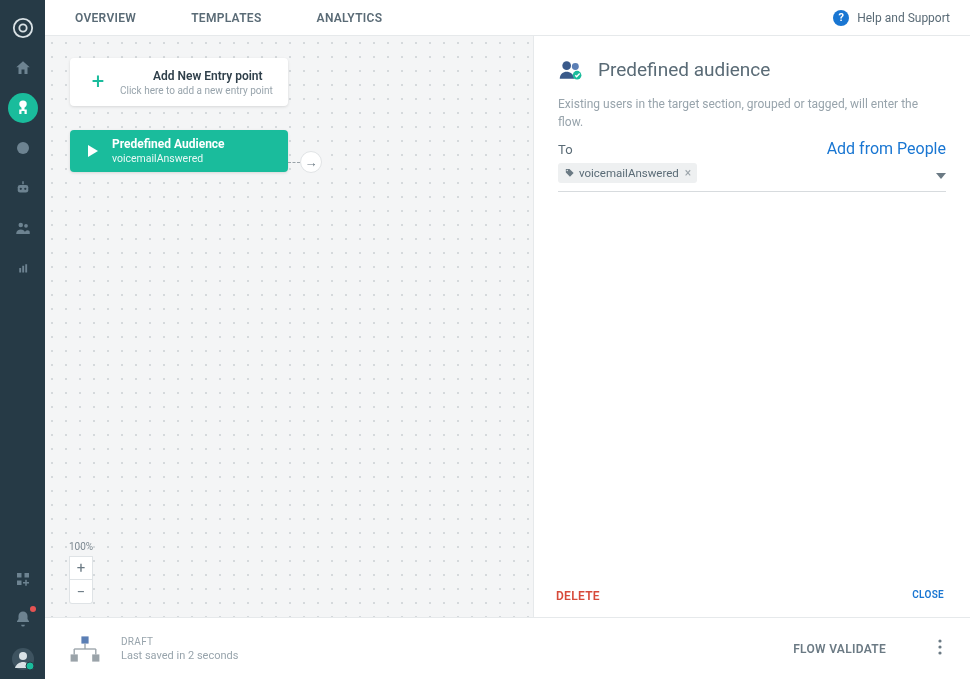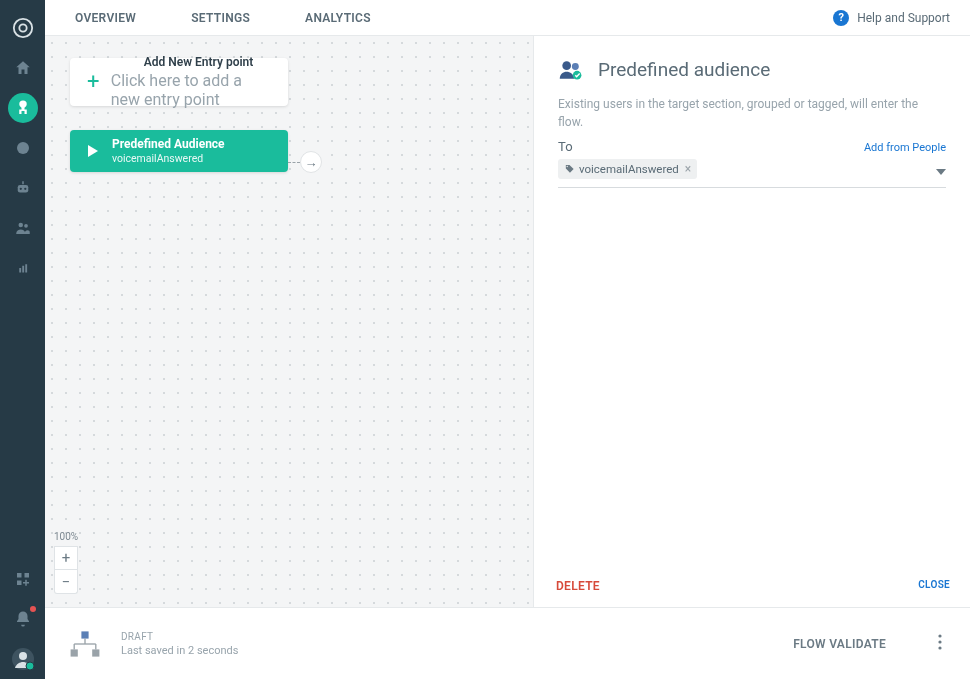--- a/index.html
+++ b/index.html
@@ -39,62 +39,62 @@
   background-color: #f4f5f6;
   background-image: radial-gradient(#d5d9dc 1px, transparent 1px);
   background-size: 14px 14px;
   background-position: 0 0;
 }
 
 .card { position: absolute; background: #fff; border-radius: 4px; box-shadow: 0 1px 3px rgba(0,0,0,.12); display: flex; align-items: center; padding: 12px 14px; }
 .card.new-entry { left: 25px; top: 22px; width: 218px; height: 48px; cursor: pointer; }
 .new-entry .plus { width: 28px; color: #1abc9c; font-size: 22px; font-weight: 400; line-height: 1; text-align:center; margin-right:8px; }
 .new-entry .txts .t1 { font-size: 12px; font-weight: 600; color: #30404b; margin-left: 33px; }
-.new-entry .txts .t2 { font-size: 16px; color: #98a4ac; margin-top: 2px; }
+.new-entry .txts .t2 { font-size: 10px; color: #98a4ac; margin-top: 2px; }
 
 .card.audience { left: 25px; top: 94px; width: 218px; height: 42px; background: #1abc9c; color: #fff; cursor: pointer; }
 .audience .play { width: 0; height: 0; border-top: 6px solid transparent; border-bottom: 6px solid transparent; border-left: 10px solid #fff; margin: 0 14px 0 4px; }
 .audience .t1 { font-size: 12px; font-weight: 700; }
 .audience .t2 { font-size: 10.5px; opacity: .9; margin-top: 1px; }
 .connector { position: absolute; left: 243px; top: 115px; display: flex; align-items: center; }
 .connector .line { width: 12px; height: 0; border-top: 1px dashed #9aa3a9; }
 .connector .circ { width: 22px; height: 22px; background: #fff; border: 1px solid #e1e4e6; border-radius: 50%; display: flex; align-items: center; justify-content: center; color: #6b7a84; font-size: 13px; cursor: pointer; }
 
-.zoom { position: absolute; left: 9px; bottom: 13px; display: flex; flex-direction: column; align-items: center; }
+.zoom { position: absolute; left: 24px; bottom: 13px; display: flex; flex-direction: column; align-items: center; }
 .zoom .pct { font-size: 10px; color: #7c8891; margin-bottom: 4px; }
 .zoom .btn { width: 24px; height: 24px; background: #fff; border: 1px solid #dfe3e6; color: #6b7a84; font-size: 15px; display:flex; align-items:center; justify-content:center; cursor:pointer; }
 .zoom .btn + .btn { border-top: none; }
 .zoom .btn:first-of-type { border-radius: 3px 3px 0 0; }
 .zoom .btn:last-of-type { border-radius: 0 0 3px 3px; }
 
 
 .panel { width: 436px; display: flex; flex-direction: column; background: #fff; }
 .panel-body { flex: 1; padding: 22px 24px 10px 24px; }
 .panel-title-row { display: flex; align-items: center; margin-bottom: 14px; }
 .panel-title-row .title { font-size: 19px; color: #5a6b76; font-weight: 400; margin-left: 14px; }
 .aud-icon { width: 26px; height: 22px; position: relative; }
 .panel-desc { font-size: 12px; color: #98a4ac; line-height: 1.5; margin-bottom: 8px; }
 
 .to-row { display: flex; justify-content: space-between; align-items: baseline; margin-bottom: 1px; }
 .to-row .to-label { font-size: 13px; color: #5a6b76; }
-.to-row .add-link { font-size: 11px; color: #1976d2; cursor: pointer; }
+.to-row .add-link { font-size: 16px; color: #1976d2; cursor: pointer; }
 
 .tag-field { border-bottom: 1px solid #d7dbde; padding: 4px 0 8px 0; display: flex; align-items: center; cursor: text; }
 .tag-chip { background: #eef0f1; border-radius: 3px; padding: 3px 6px; display: inline-flex; align-items: center; font-size: 11.5px; color: #5a6b76; }
 .tag-chip .tag-ic { margin-right: 4px; display:inline-flex; }
 .tag-chip .tag-x { margin-left: 6px; color: #9aa3a9; cursor: pointer; font-size: 12px; }
 .tag-field .caret { margin-left: auto; color: #6b7a84; }
 .caret svg { width: 10px; height: 6px; fill: currentColor; }
 
-.panel-footer { display: flex; justify-content: space-between; padding: 10px 20px 14px 22px; }
+.panel-footer { display: flex; justify-content: space-between; padding: 10px 26px 14px 22px; }
 .panel-footer .del { color: #d74a3a; font-size: 12px; font-weight: 600; letter-spacing: .3px; cursor: pointer; }
 .panel-footer .close { color: #1976d2; font-size: 10px; font-weight: 600; letter-spacing: .3px; cursor: pointer; }
 
 
-.bottombar { height: 72px; border-top: 1px solid #e6e9eb; display: flex; align-items: center; padding: 0 22px 0 22px; }
+.bottombar { height: 62px; border-top: 1px solid #e6e9eb; display: flex; align-items: center; padding: 0 22px 0 22px; }
 .flow-ic { width: 36px; height: 30px; margin-right: 18px; }
 .flow-meta .status { font-size: 10px; color: #98a4ac; letter-spacing: .3px; }
 .flow-meta .name { font-size: 19px; color: #44535e; font-weight: 400; margin-top: 1px; }
 .flow-meta .saved { font-size: 11px; color: #98a4ac; margin-top: 2px; }
 .bottombar .right { margin-left: auto; display: flex; align-items: center; }
 .flow-settings { font-size: 12px; color: #6b7a84; font-weight: 600; letter-spacing: .3px; margin-right: 28px; cursor: pointer; }
 .validate-btn { background: #3a4a55; color: #fff; font-size: 12px; font-weight: 600; letter-spacing: .5px; padding: 10px 28px; border: none; border-radius: 3px; cursor: pointer; }
 .kebab { margin-left: 18px; color: #6b7a84; cursor: pointer; padding: 6px; }
 .kebab svg { width: 4px; height: 16px; fill: currentColor; }
 
@@ -174,21 +174,21 @@
           <path d="M4 21c1-4 5-6 8-6s7 2 8 6" fill="#d9e1e5"></path>
           <circle cx="19" cy="19" r="4" fill="#1abc9c" stroke="#263a46" stroke-width="1"></circle>
         </svg>
     </div>
   </div>
 
   <div class="maincol">
 
     <div class="topbar">
       <div class="tab">OVERVIEW</div>
-      <div class="tab">SETTINGS</div>
+      <div class="tab">TEMPLATES</div>
       <div class="tab">ANALYTICS</div>
       <div class="help">
         <span class="help-icon">?</span>
         <span>Help and Support</span>
       </div>
     </div>
 
     <div class="middle">
 
       <div class="canvas-wrap">

